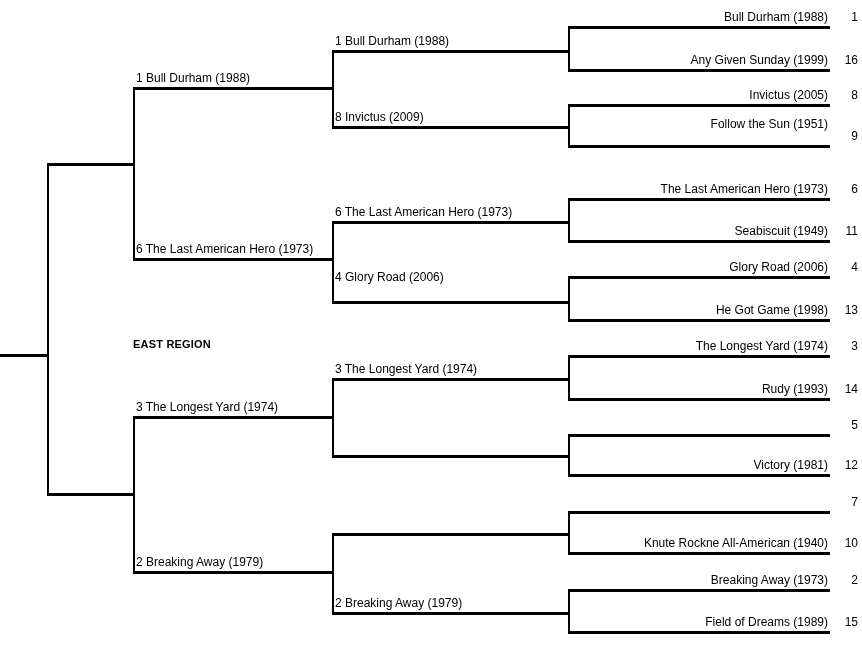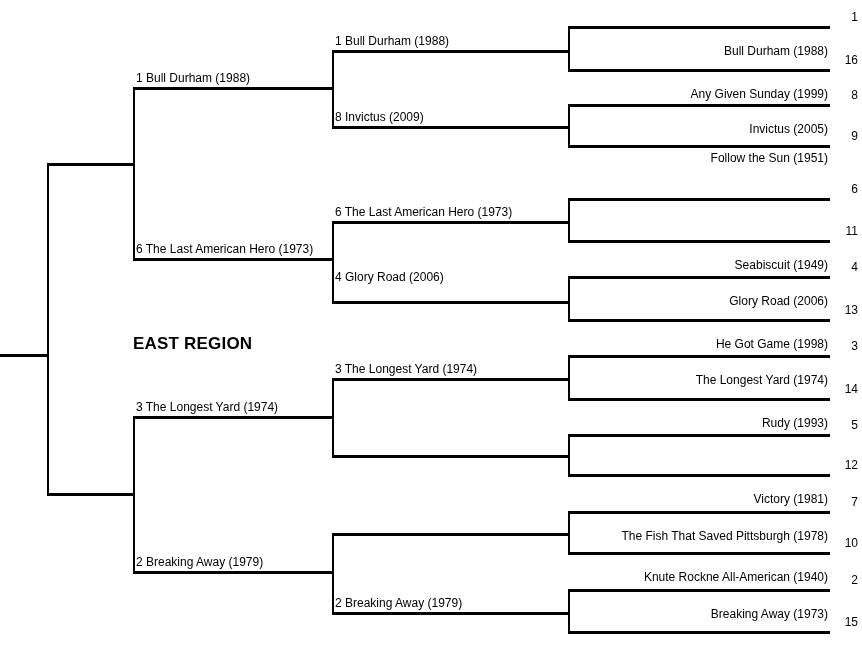--- a/index.html
+++ b/index.html
@@ -3,25 +3,25 @@
 <meta charset="utf-8">
 <style>
   html,body{margin:0;padding:0;background:#ffffff;}
   .screen{
     position:relative;width:862px;height:651px;background:#ffffff;
     overflow:hidden;font-family:"Liberation Sans",sans-serif;color:#000000;
   }
   .hline{position:absolute;height:3px;background:#000000;}
   .vline{position:absolute;width:2px;background:#000000;}
   .t{position:absolute;font-size:12px;line-height:15px;white-space:nowrap;color:#000000;}
-  .r1{right:34px;text-align:right;margin-top:34px;}
+  .r1{right:34px;text-align:right;}
   .seed{right:4px;width:30px;text-align:right;}
   .r2{left:335px;}
   .r3{left:136px;}
-  .region{left:133px;top:336px;font-weight:bold;font-size:17px;line-height:16px;letter-spacing:0.2px;}
+  .region{left:133px;top:336px;font-weight:bold;font-size:11px;line-height:16px;letter-spacing:0.2px;}
 </style>
 </head>
 <body>
 
 <div class="screen">
 
   <div class="hline" style="top:26px;left:568px;width:262px"></div>
   <div class="hline" style="top:69px;left:568px;width:262px"></div>
   <div class="hline" style="top:104px;left:568px;width:262px"></div>
   <div class="hline" style="top:145px;left:568px;width:262px"></div>
@@ -76,35 +76,35 @@
   <div class="hline" style="top:354px;left:0px;width:49px"></div>
 
   <div class="t r1" style="top:10px">Bull Durham (1988)</div>
   <div class="t seed" style="top:10px">1</div>
   <div class="t r1" style="top:53px">Any Given Sunday (1999)</div>
   <div class="t seed" style="top:53px">16</div>
   <div class="t r1" style="top:88px">Invictus (2005)</div>
   <div class="t seed" style="top:88px">8</div>
   <div class="t r1" style="top:117px">Follow the Sun (1951)</div>
   <div class="t seed" style="top:129px">9</div>
+  <div class="t r1" style="top:182px">The Last American Hero (1973)</div>
   <div class="t seed" style="top:182px">6</div>
   <div class="t r1" style="top:224px">Seabiscuit (1949)</div>
   <div class="t seed" style="top:224px">11</div>
   <div class="t r1" style="top:260px">Glory Road (2006)</div>
   <div class="t seed" style="top:260px">4</div>
   <div class="t r1" style="top:303px">He Got Game (1998)</div>
   <div class="t seed" style="top:303px">13</div>
   <div class="t r1" style="top:339px">The Longest Yard (1974)</div>
   <div class="t seed" style="top:339px">3</div>
   <div class="t r1" style="top:382px">Rudy (1993)</div>
   <div class="t seed" style="top:382px">14</div>
   <div class="t seed" style="top:418px">5</div>
   <div class="t r1" style="top:458px">Victory (1981)</div>
   <div class="t seed" style="top:458px">12</div>
-  <div class="t r1" style="top:495px">The Fish That Saved Pittsburgh (1978)</div>
   <div class="t seed" style="top:495px">7</div>
   <div class="t r1" style="top:536px">Knute Rockne All-American (1940)</div>
   <div class="t seed" style="top:536px">10</div>
   <div class="t r1" style="top:573px">Breaking Away (1973)</div>
   <div class="t seed" style="top:573px">2</div>
   <div class="t r1" style="top:615px">Field of Dreams (1989)</div>
   <div class="t seed" style="top:615px">15</div>
 
   <div class="t r2" style="top:34px">1 Bull Durham (1988)</div>
   <div class="t r2" style="top:110px">8 Invictus (2009)</div>

